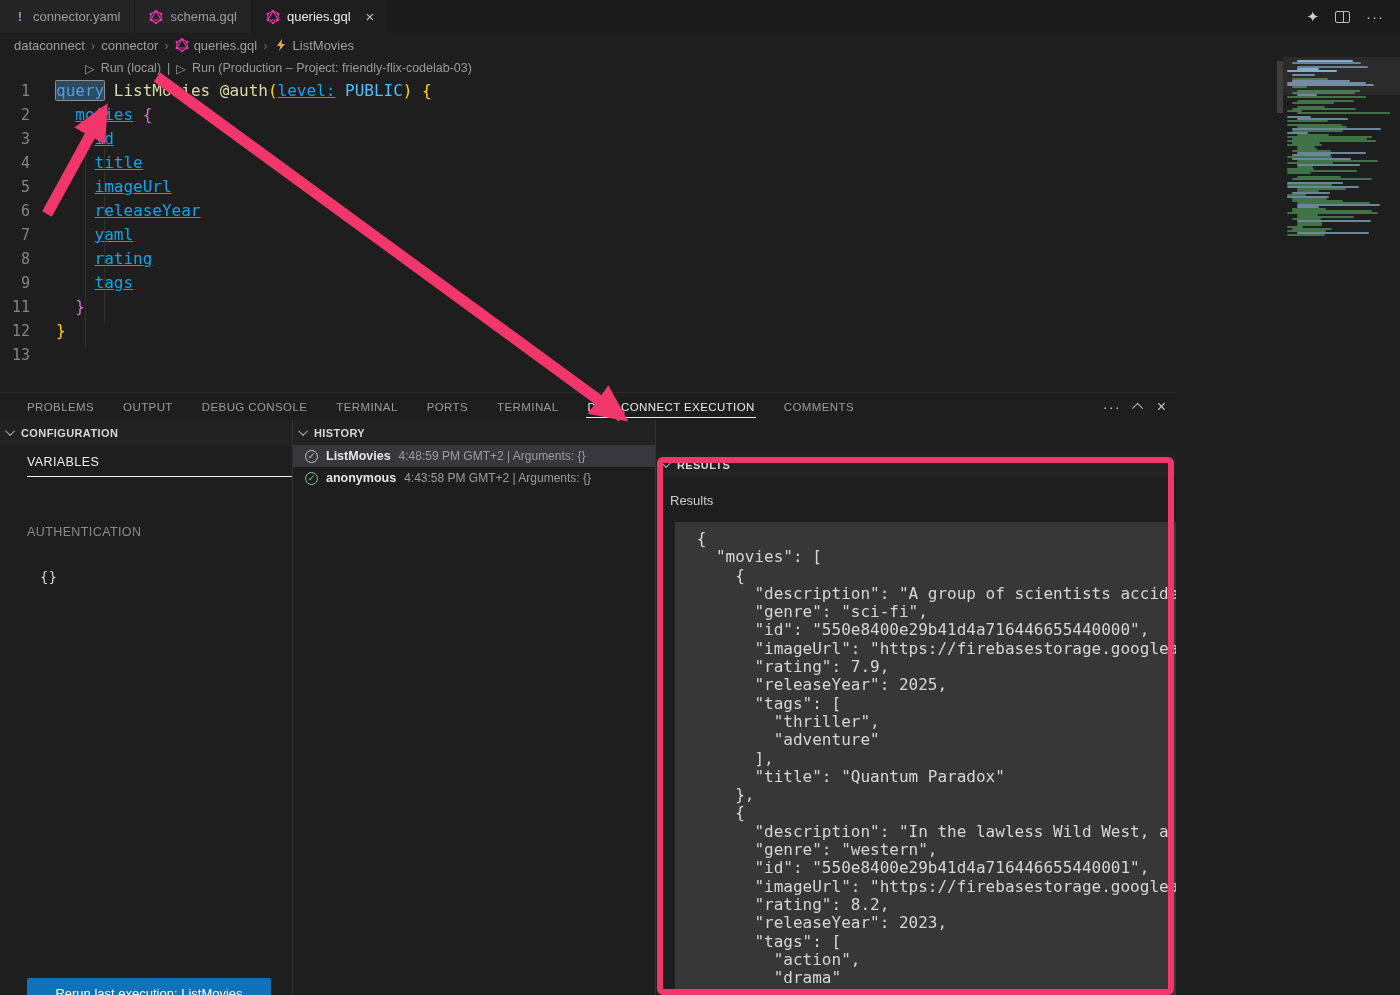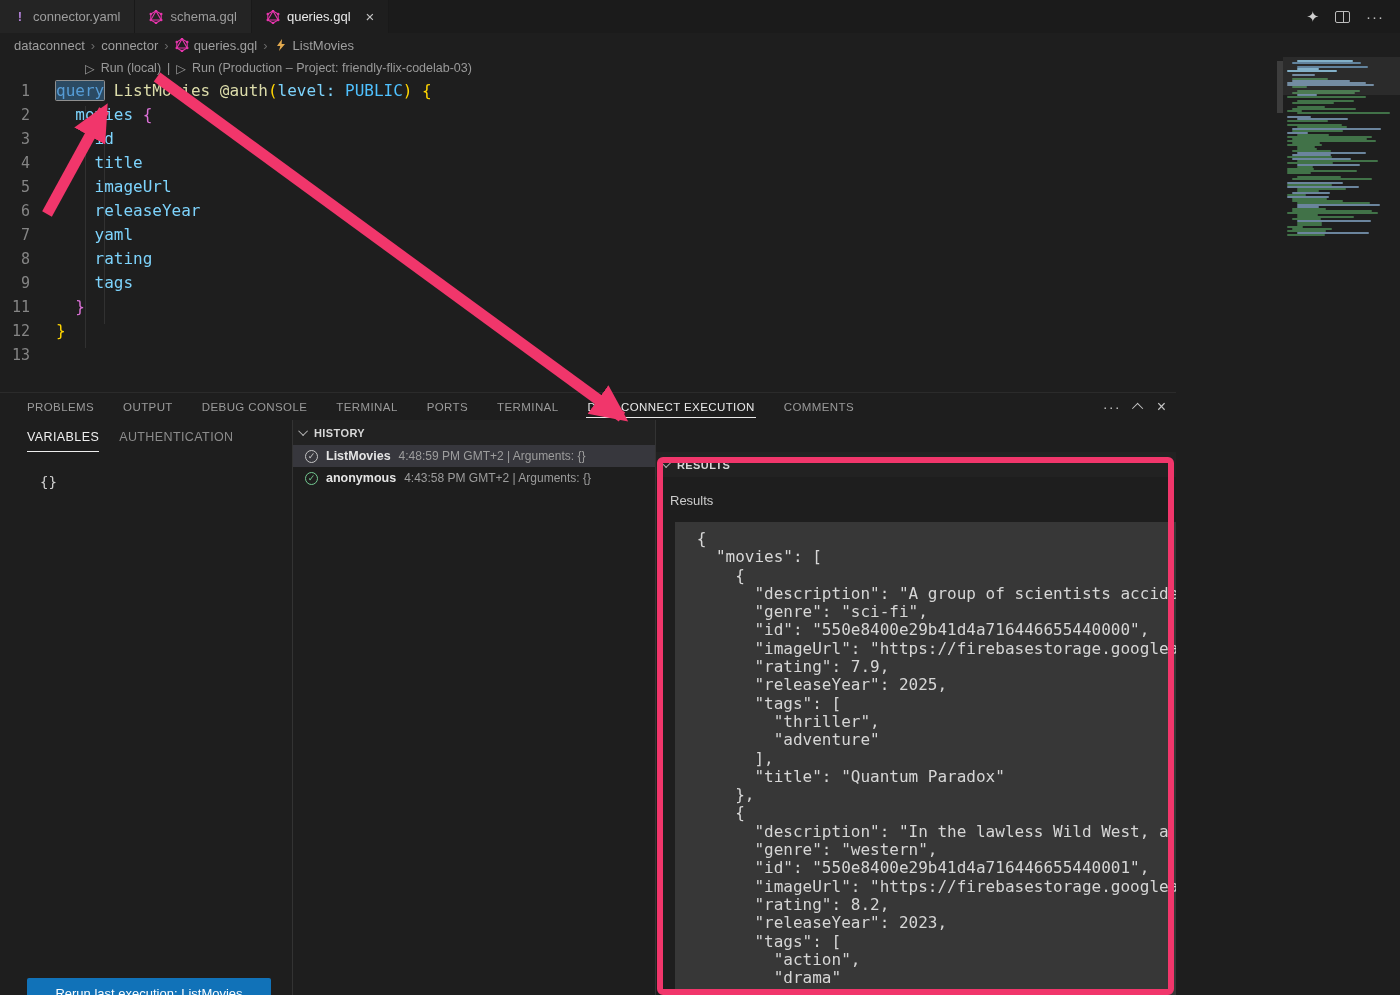--- a/index.html
+++ b/index.html
@@ -31,21 +31,21 @@
   .gql-icon, .op-icon { width:14px; height:14px; display:inline-block; flex:0 0 auto; }
 
   
   .editor { position:absolute; left:0; top:57px; width:1400px; height:331px; background:#1e1e1e; overflow:hidden; }
   .codelens { height:22px; padding-left:85px; font-size:12.5px; color:#999999; display:flex; align-items:center; gap:6px; cursor:pointer; }
   .code-area { position:relative; font-family:"DejaVu Sans Mono", monospace; font-size:16px; }
   .code-row { display:flex; height:24px; line-height:24px; }
   .gutter { width:56px; flex:0 0 56px; text-align:right; padding-right:26px; color:#858585;
             font-family:"DejaVu Sans Mono", monospace; font-size:15px; }
   .code-text { white-space:pre; color:#d4d4d4; }
-  .tk-kw { color:#569cd6;text-align:right; } .tk-fn { color:#dcdcaa; } .tk-attr { color:#7dd3fc; }
+  .tk-kw { color:#569cd6;text-align:right; } .tk-fn { color:#dcdcaa; } .tk-attr { color:#0ea5e9;text-decoration:underline; }
   .tk-const { color:#4fc1ff;margin-top:29px; } .tk-b1 { color:#ffd602; } .tk-b2 { color:#da70d6; }
   .tk-sel { background:#2b4a63; box-shadow:0 0 0 1px #8f8f8f; border-radius:1px; }
   .indent-guide { position:absolute; width:1px; background:#313131; }
   .minimap { position:absolute; right:0; top:0; width:117px; height:182px; background:#1e1e1e; padding:3px 4px; }
   .minimap-row { height:2px; border-radius:1px; }
   .minimap-view { position:absolute; left:0; top:0; width:117px; height:38px; background:rgba(255,255,255,0.06); }
   .vscrollbar { position:absolute; right:117px; top:4px; width:6px; height:52px; background:rgba(121,121,121,0.35); }
 
   
   .panel { position:absolute; left:0; top:392px; width:1176px; height:607px; background:#1e1e1e; border-top:1px solid #2b2b2b; }
@@ -58,21 +58,21 @@
              transform:rotate(45deg) translateY(2px); }
   .panel-close { font-size:16px; }
 
   .panel-body { display:flex; height:580px; }
   .section-header { height:25px; display:flex; align-items:center; gap:6px; padding-left:8px; background:#222222;
                     font-size:11px; font-weight:bold; letter-spacing:0.4px; color:#d8d8d8; }
   .chev-down { width:7px; height:7px; border-left:1.4px solid #b5b5b5; border-bottom:1.4px solid #b5b5b5;
                transform:rotate(-45deg) translateY(-2px); flex:0 0 auto; }
 
   .config-pane { width:293px; flex:0 0 293px; border-right:1px solid #333333; position:relative; }
-  .config-subtabs { display:flex; gap:20px; padding:10px 0 0 27px; font-size:12.5px; letter-spacing:0.4px; }
+  .config-subtabs { display:flex; gap:48px; padding:10px 0 0 27px; font-size:12.5px; letter-spacing:0.4px;flex-direction:column; }
   .config-subtab { color:#8c8c8c; padding-bottom:7px; border-bottom:1px solid transparent; cursor:pointer; }
   .config-subtab.active { color:#eeeeee; border-bottom-color:#eeeeee; }
   .variables-value { margin:22px 0 0 40px; font-family:"DejaVu Sans Mono", monospace; font-size:14px; color:#cfcfcf; }
   .rerun-btn { position:absolute; left:27px; top:558px; width:244px; height:30px; background:#1172b8; color:#ffffff;
                font-size:13px; border:none; border-radius:2px; display:flex; align-items:center; justify-content:center; cursor:pointer; }
 
   .history-pane { width:363px; flex:0 0 363px; border-right:1px solid #333333; }
   .history-row { height:22px; display:flex; align-items:center; gap:8px; padding-left:12px; font-size:12.5px; cursor:pointer; }
   .history-row.selected { background:#37373d; }
   .status-circle { width:13px; height:13px; border-radius:50%; border:1px solid #c5c5c5; color:#c5c5c5;
@@ -340,20 +340,24 @@
       </div>
     <div class="panel-win-icons">
       <span class="dots">···</span>
       <span class="chev-up"></span>
       <span class="panel-close">×</span>
     </div>
 
     <div class="panel-body">
 
       <div class="config-pane">
+        <div class="section-header">
+          <span class="chev-down"></span>
+          <span>CONFIGURATION</span>
+        </div>
         <div class="config-subtabs">
           <span class="config-subtab active">VARIABLES</span>
           <span class="config-subtab">AUTHENTICATION</span>
         </div>
         <div class="variables-value">{}</div>
         <button class="rerun-btn">Rerun last execution: ListMovies</button>
       </div>
 
       <div class="history-pane">
         <div class="section-header">

